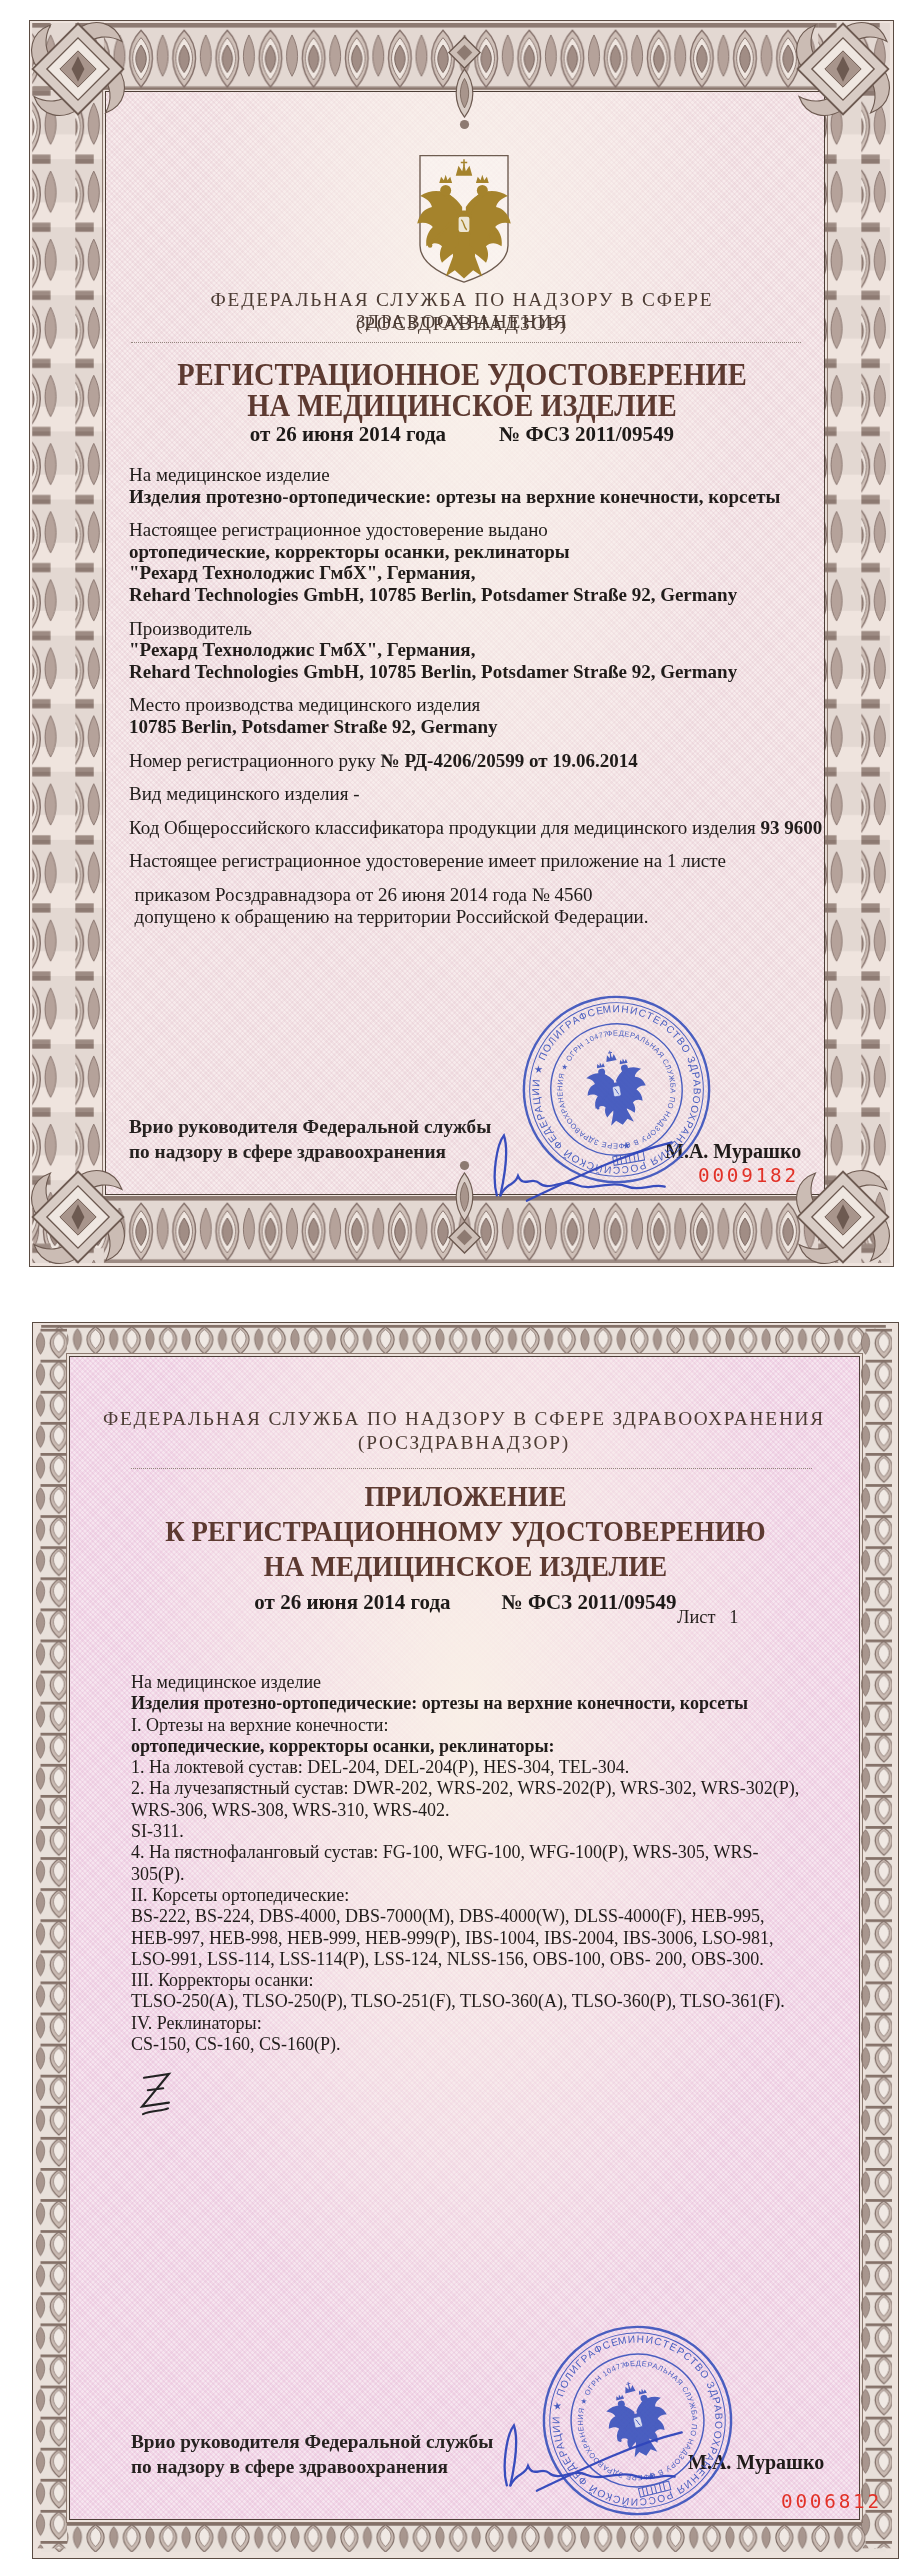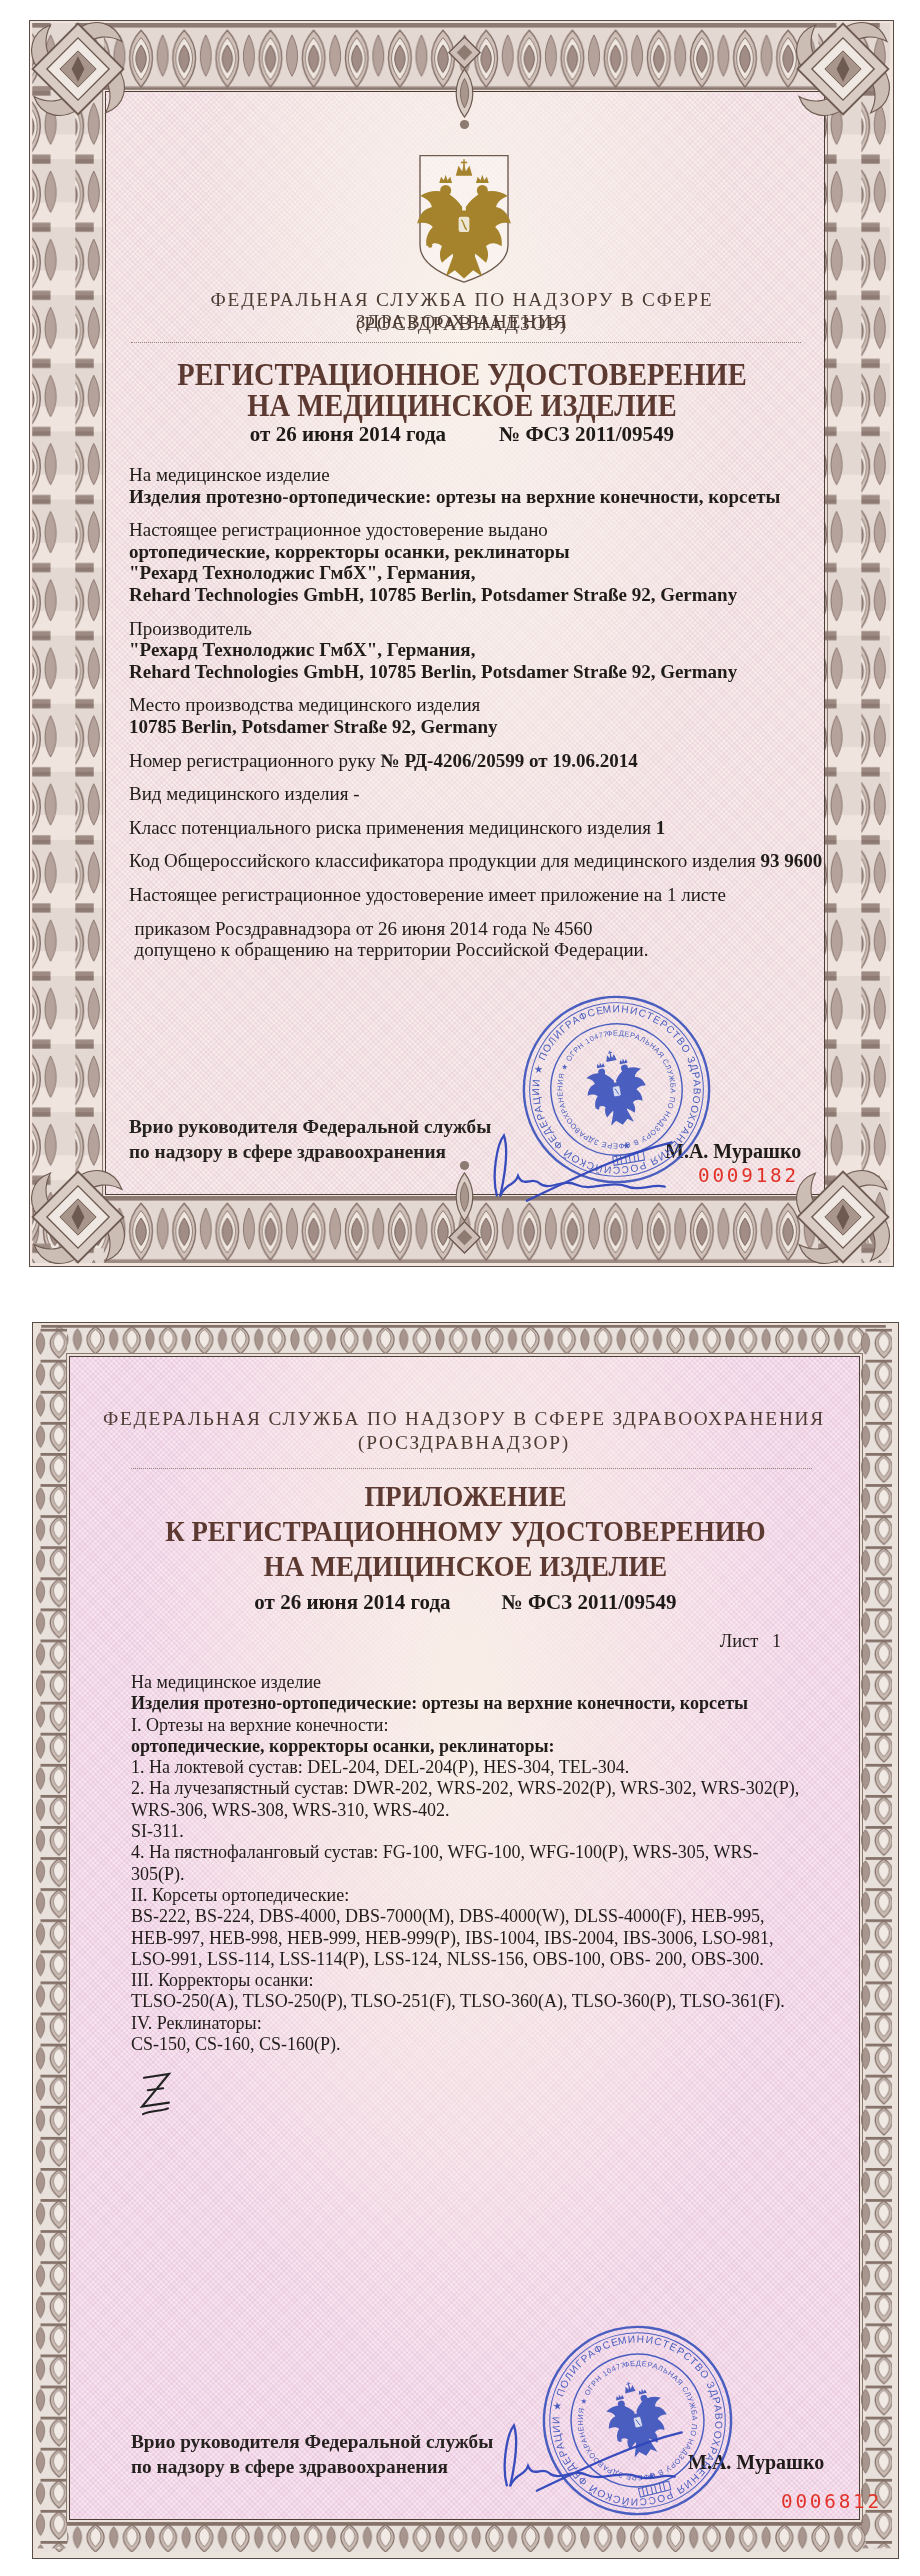--- a/index.html
+++ b/index.html
@@ -209,21 +209,20 @@
     <div class="bl"><span></span><b>ортопедические, корректоры осанки, реклинаторы</b></div>
     <div class="bl"><span></span><b>"Рехард Технолоджис ГмбХ", Германия,</b></div>
     <div class="bl"><span></span><b>Rehard Technologies GmbH, 10785 Berlin, Potsdamer Straße 92, Germany</b></div>
     <div class="bl gap"><span>Производитель</span><b></b></div>
     <div class="bl"><span></span><b>"Рехард Технолоджис ГмбХ", Германия,</b></div>
     <div class="bl"><span></span><b>Rehard Technologies GmbH, 10785 Berlin, Potsdamer Straße 92, Germany</b></div>
     <div class="bl gap"><span>Место производства медицинского изделия</span><b></b></div>
     <div class="bl"><span></span><b>10785 Berlin, Potsdamer Straße 92, Germany</b></div>
     <div class="bl gap"><span>Номер регистрационного руку </span><b>№ РД-4206/20599 от 19.06.2014</b></div>
     <div class="bl gap"><span>Вид медицинского изделия -</span><b></b></div>
-    <div class="bl gap"><span>Класс потенциального риска применения медицинского изделия </span><b>1</b></div>
     <div class="bl gap"><span>Код Общероссийского классификатора продукции для медицинского изделия </span><b>93 9600</b></div>
     <div class="bl gap"><span>Настоящее регистрационное удостоверение имеет приложение на 1 листе</span><b></b></div>
     <div class="bl gap ind"><span>приказом Росздравнадзора от 26 июня 2014 года № 4560</span><b></b></div>
     <div class="bl ind"><span>допущено к обращению на территории Российской Федерации.</span><b></b></div>
   </div>
 
   <div class="abs foot" style="left:99px;top:1093px;width:386px">
     <div>Врио руководителя Федеральной службы</div>
     <div>по надзору в сфере здравоохранения</div>
   </div>
@@ -280,21 +279,21 @@
 
   <div class="abs btitle2" style="top:158px">ПРИЛОЖЕНИЕ</div>
   <div class="abs btitle2" style="top:193px">К РЕГИСТРАЦИОННОМУ УДОСТОВЕРЕНИЮ</div>
   <div class="abs btitle2" style="top:228px">НА МЕДИЦИНСКОЕ ИЗДЕЛИЕ</div>
 
   <div class="abs daterow" style="left:38px;top:267px;width:789px;gap:51px">
     <span>от  26 июня 2014 года</span>
     <span>№  ФСЗ 2011/09549</span>
   </div>
 
-  <div class="abs sheet" style="left:644px;top:308px;width:147px;text-align:center">
+  <div class="abs sheet" style="left:644px;top:284px;width:147px;text-align:left">
     <span>Лист</span>&nbsp;&nbsp;&nbsp;<span>1</span>
   </div>
 
   <div class="abs body2" style="left:98px;top:349px;width:688px">
     <div class="bl"><span>На медицинское изделие</span><b></b></div>
     <div class="bl"><span></span><b>Изделия протезно-ортопедические: ортезы на верхние конечности, корсеты</b></div>
     <div class="bl"><span>I. Ортезы на верхние конечности:</span><b></b></div>
     <div class="bl"><span></span><b>ортопедические, корректоры осанки, реклинаторы:</b></div>
     <div class="bl"><span>1. На локтевой сустав: DEL-204, DEL-204(P), HES-304, TEL-304.</span><b></b></div>
     <div class="bl"><span>2. На лучезапястный сустав: DWR-202, WRS-202, WRS-202(P), WRS-302, WRS-302(P),</span><b></b></div>

